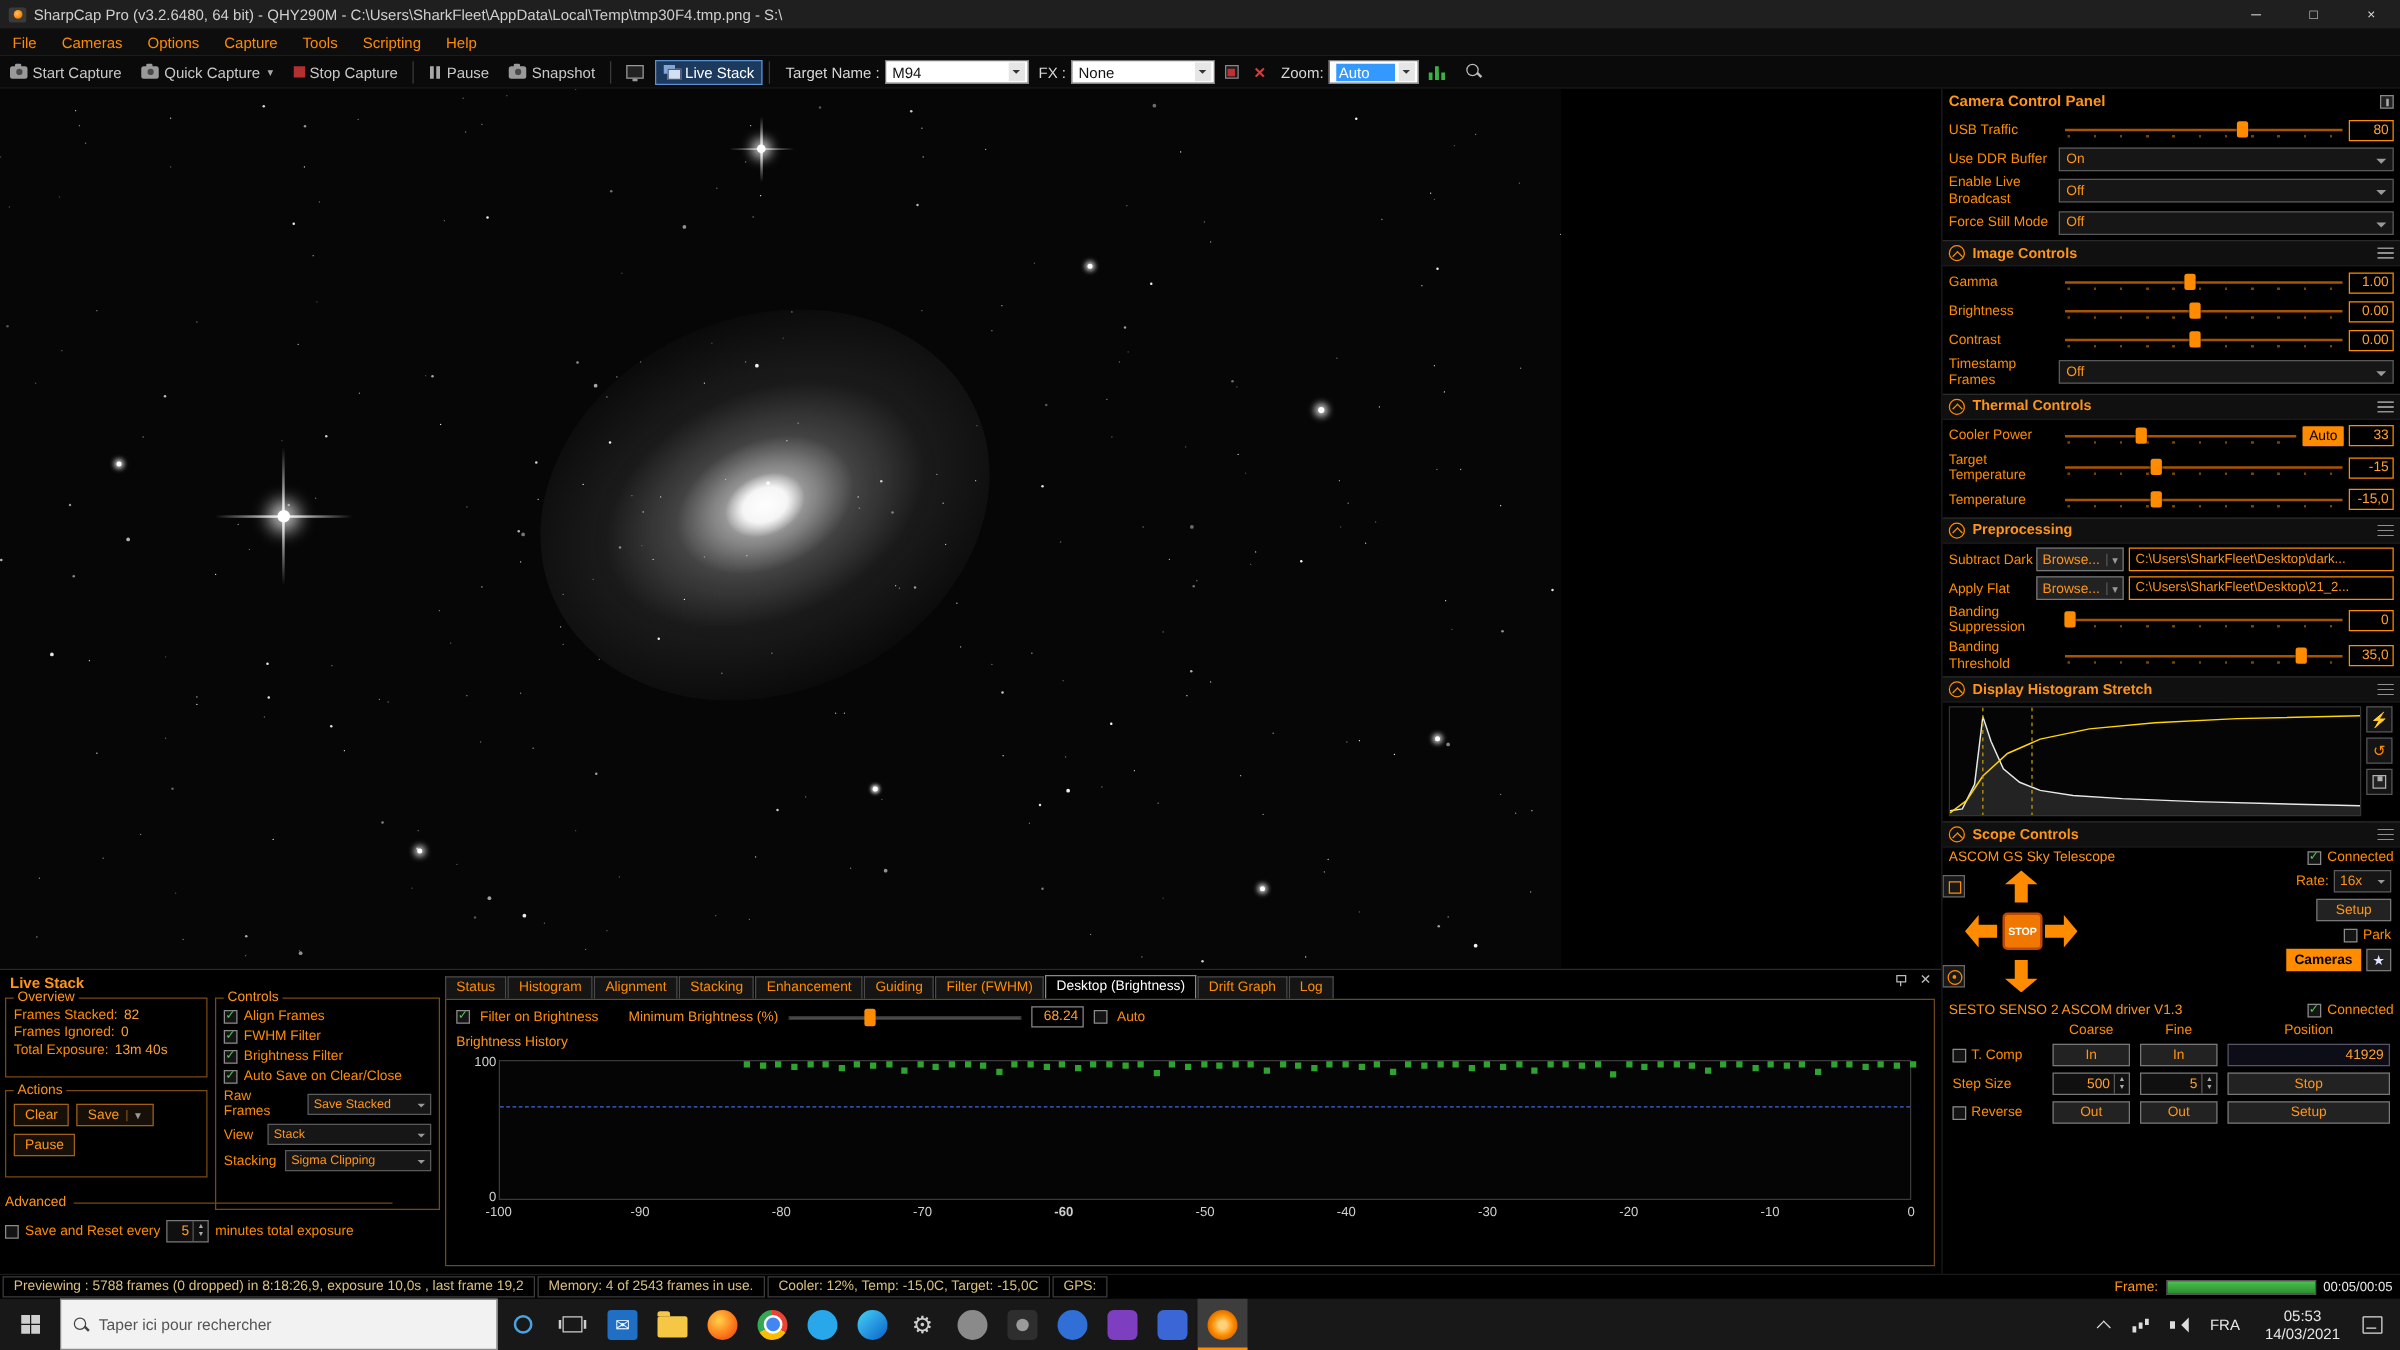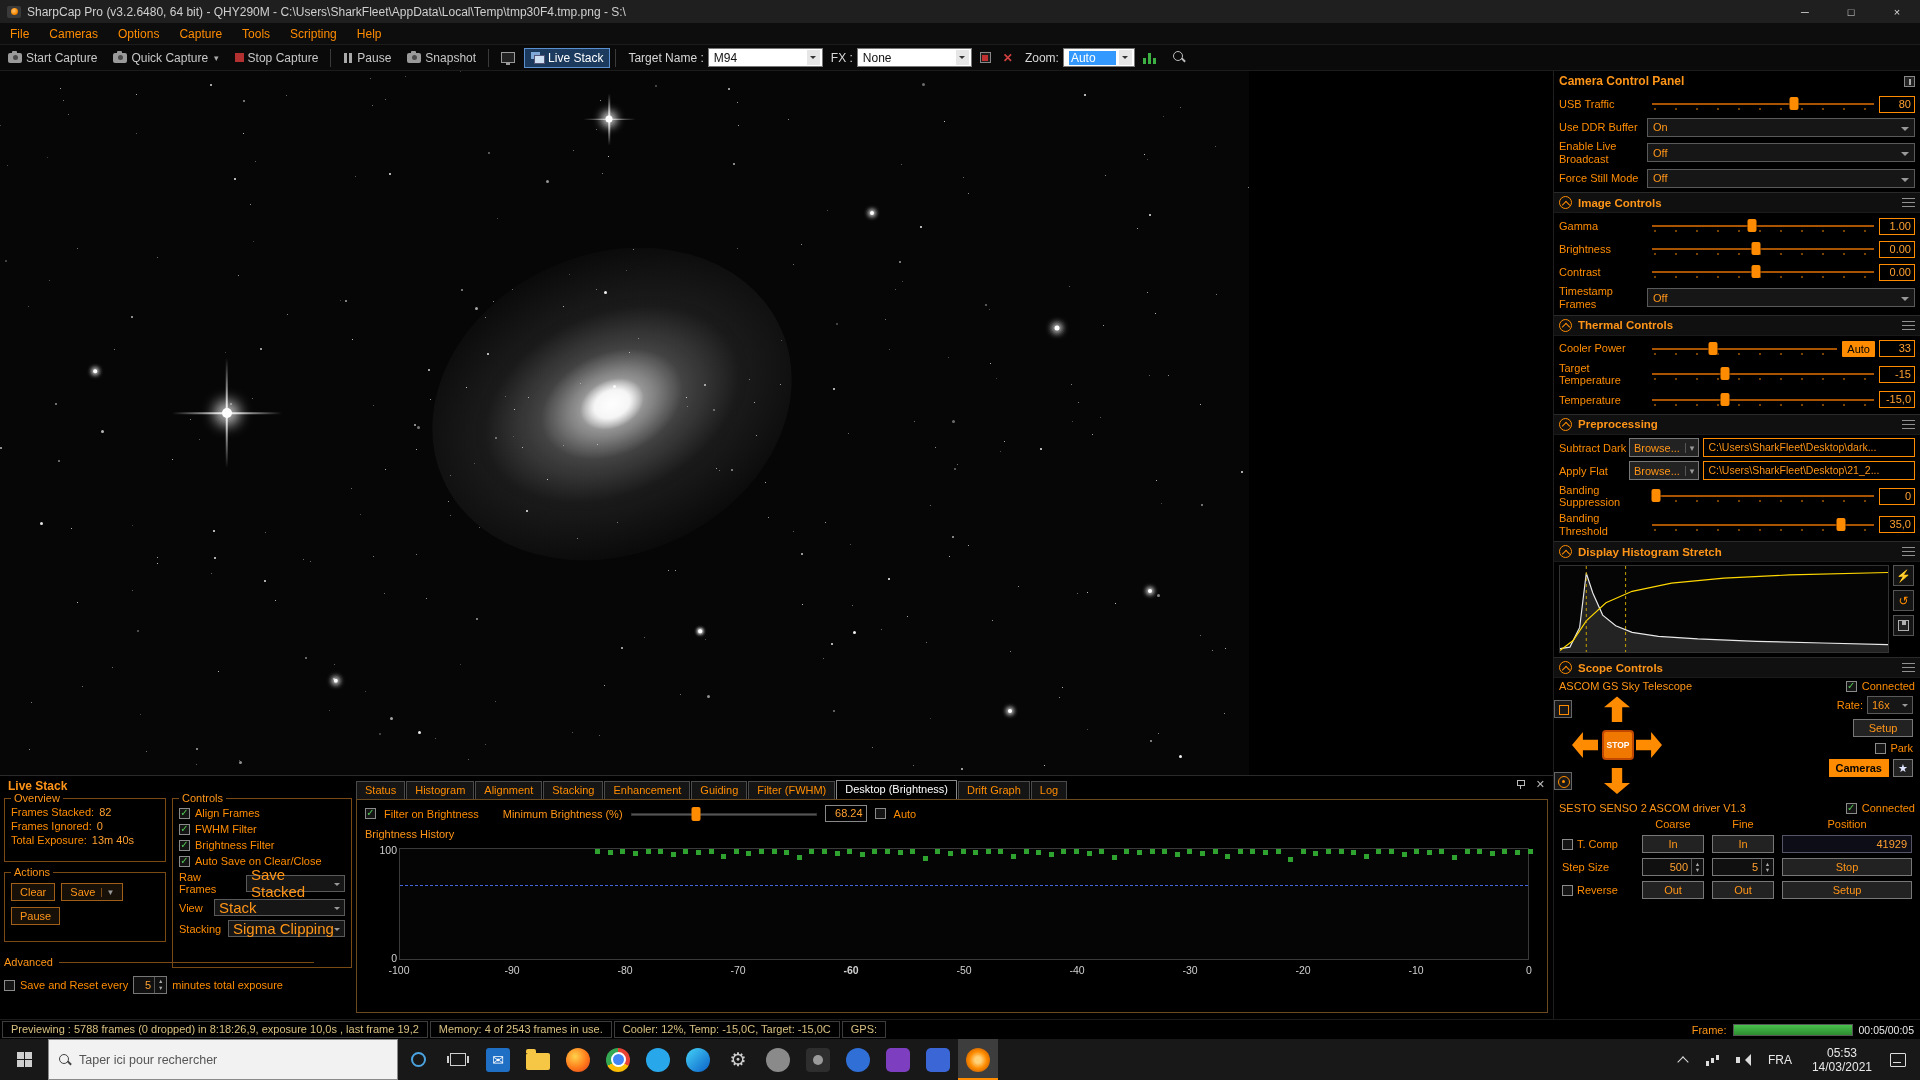--- a/index.html
+++ b/index.html
@@ -177,21 +177,21 @@
   .groupbox{ position:absolute; border:1px solid #7a4a14; }
   .gb-title{ position:absolute; top:-7px; left:6px; background:#000; padding:0 3px; color:var(--orgt); font-size:11px; }
   .ov-line{ display:flex; padding:1px 6px; gap:5px; }
   .ov-line .v{ color:var(--orgl); }
   .lsbtn{ height:18px; border:1px solid #a06018; background:#161008; color:var(--orgt); display:inline-flex;
           align-items:center; justify-content:center; padding:0 8px; }
   .lsbtn .sv-arrow{ margin-left:6px; border-left:1px solid #7a4a14; padding-left:4px; color:#999; font-size:8px; }
   .ctl-item{ display:flex; align-items:center; gap:5px; padding:2px 6px; }
   .ctl-combo-row{ display:flex; align-items:center; gap:5px; padding:2px 6px; }
   .sm-combo{ flex:1; height:17px; border:1px solid #5a5a5a; background:#161616; color:var(--orgt);
-             display:flex; align-items:center; padding:0 4px; position:relative; font-size:15px; }
+             display:flex; align-items:center; padding:0 4px; position:relative; font-size:10px; }
   .sm-combo::after{ content:""; position:absolute; right:4px; top:7px; border:3.5px solid transparent; border-top-color:#999; }
   .tabstrip{ position:absolute; left:356px; top:4px; display:flex; align-items:flex-end; height:19px; }
   .tab{ border:1px solid #4a4a4a; border-bottom:none; background:#151515; color:var(--org); padding:2px 8px 3px 8px;
         margin-right:1px; font-size:11px; }
   .tab.active{ background:#000; color:#fff; border-color:#8a8a8a; padding-bottom:4px; }
   .tab-content{ position:absolute; left:356px; top:23px; width:1192px; height:214px; border:1px solid #6b4a20; background:#000; }
   .ftr-row{ position:absolute; left:8px; top:5px; display:flex; align-items:center; gap:8px; width:1170px; }
   .hslider{ position:relative; width:186px; height:16px; }
   .hslider .tr{ position:absolute; left:0; right:0; top:7px; height:3px; background:#555; border:1px solid #333; }
   .hslider .thumb{ position:absolute; top:1px; width:9px; height:14px; background:var(--org); border-radius:2px; transform:translateX(-50%); }

